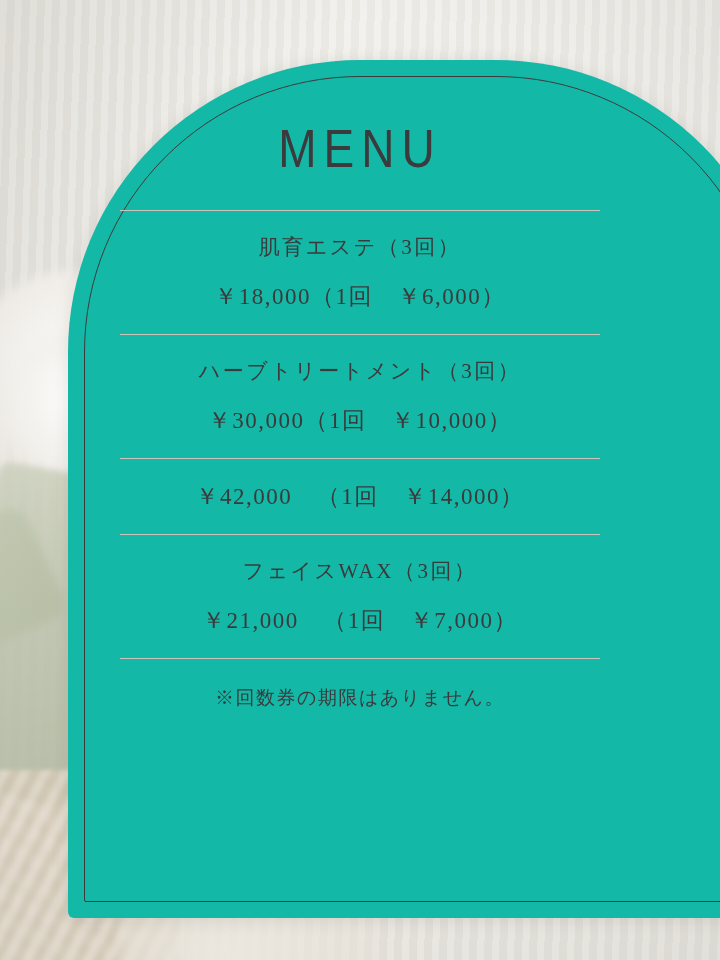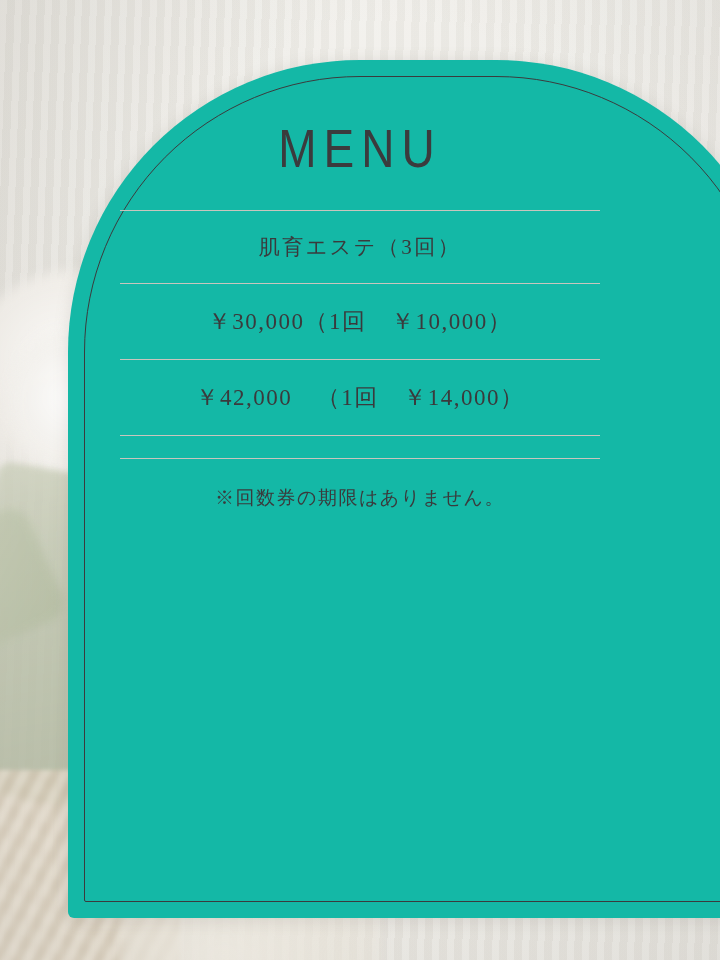--- a/index.html
+++ b/index.html
@@ -227,36 +227,42 @@
 
       <div class="menu-title">MENU</div>
 
       <div class="items">
 
 
         <div class="divider"></div>
 
         <div class="item">
           <p class="item-name">肌育エステ（3回）</p>
-        </div>
-
-        <div class="divider"></div>
-
-        <div class="item">
+          <p class="item-price">￥18,000（1回　￥6,000）</p>
+        </div>
+
+        <div class="divider"></div>
+
+        <div class="item">
+          <p class="item-name">ハーブトリートメント（3回）</p>
           <p class="item-price">￥30,000（1回　￥10,000）</p>
         </div>
 
         <div class="divider"></div>
 
         <div class="item">
           <p class="item-price">￥42,000　（1回　￥14,000）</p>
         </div>
 
         <div class="divider"></div>
 
+        <div class="item">
+          <p class="item-name">フェイスWAX（3回）</p>
+          <p class="item-price">￥21,000　（1回　￥7,000）</p>
+        </div>
 
         <div class="divider"></div>
 
       </div>
 
       <div class="note">※回数券の期限はありません。</div>
 
     </div>
   </div>
 </div>

